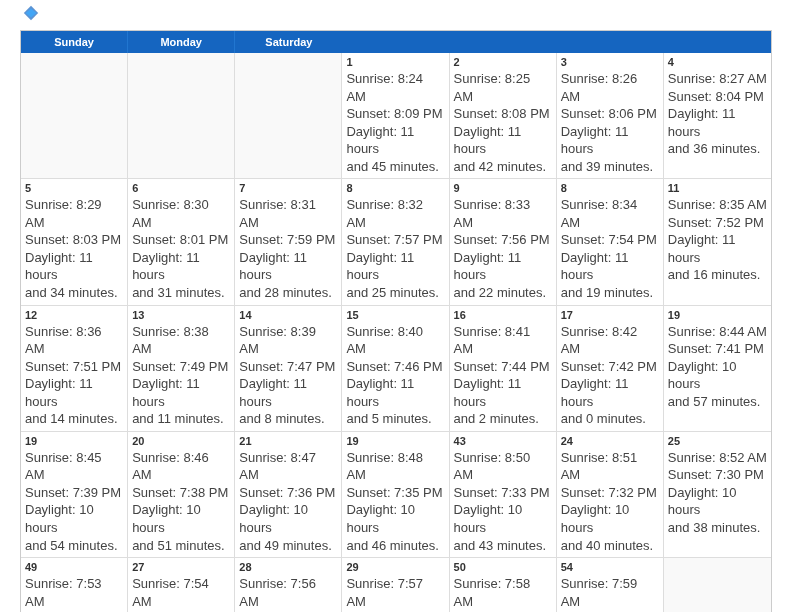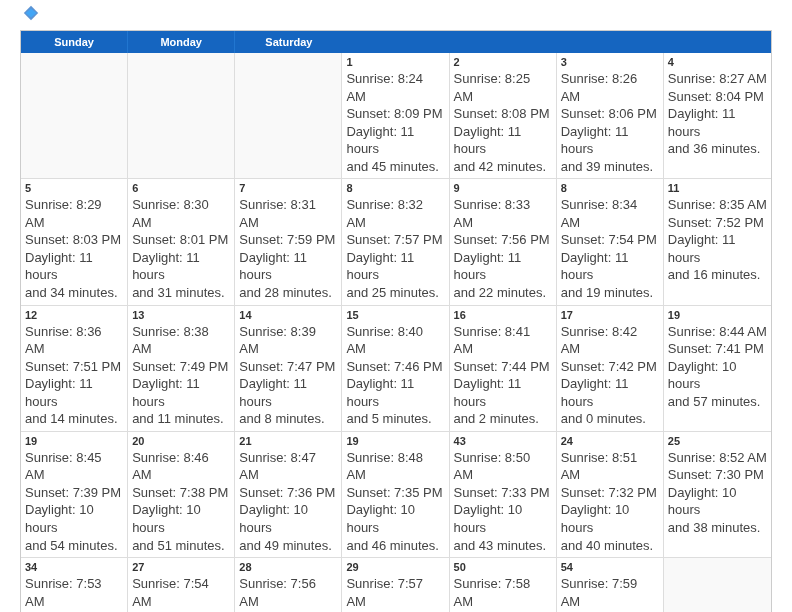--- a/index.html
+++ b/index.html
@@ -244,21 +244,21 @@
             <div class="day-num">24</div>
             <div class="cell-info">Sunrise: 8:51 AM<br>Sunset: 7:32 PM<br>Daylight: 10 hours<br>and 40 minutes.</div>
           </div>
           <div class="cal-cell">
             <div class="day-num">25</div>
             <div class="cell-info">Sunrise: 8:52 AM<br>Sunset: 7:30 PM<br>Daylight: 10 hours<br>and 38 minutes.</div>
           </div>
         </div>
         <div class="cal-row">
           <div class="cal-cell">
-            <div class="day-num">34</div>
+            <div class="day-num">49</div>
             <div class="cell-info">Sunrise: 7:53 AM<br>Sunset: 6:29 PM<br>Daylight: 10 hours<br>and 35 minutes.</div>
           </div>
           <div class="cal-cell">
             <div class="day-num">27</div>
             <div class="cell-info">Sunrise: 7:54 AM<br>Sunset: 6:27 PM<br>Daylight: 10 hours<br>and 32 minutes.</div>
           </div>
           <div class="cal-cell">
             <div class="day-num">28</div>
             <div class="cell-info">Sunrise: 7:56 AM<br>Sunset: 6:26 PM<br>Daylight: 10 hours<br>and 30 minutes.</div>
           </div>

